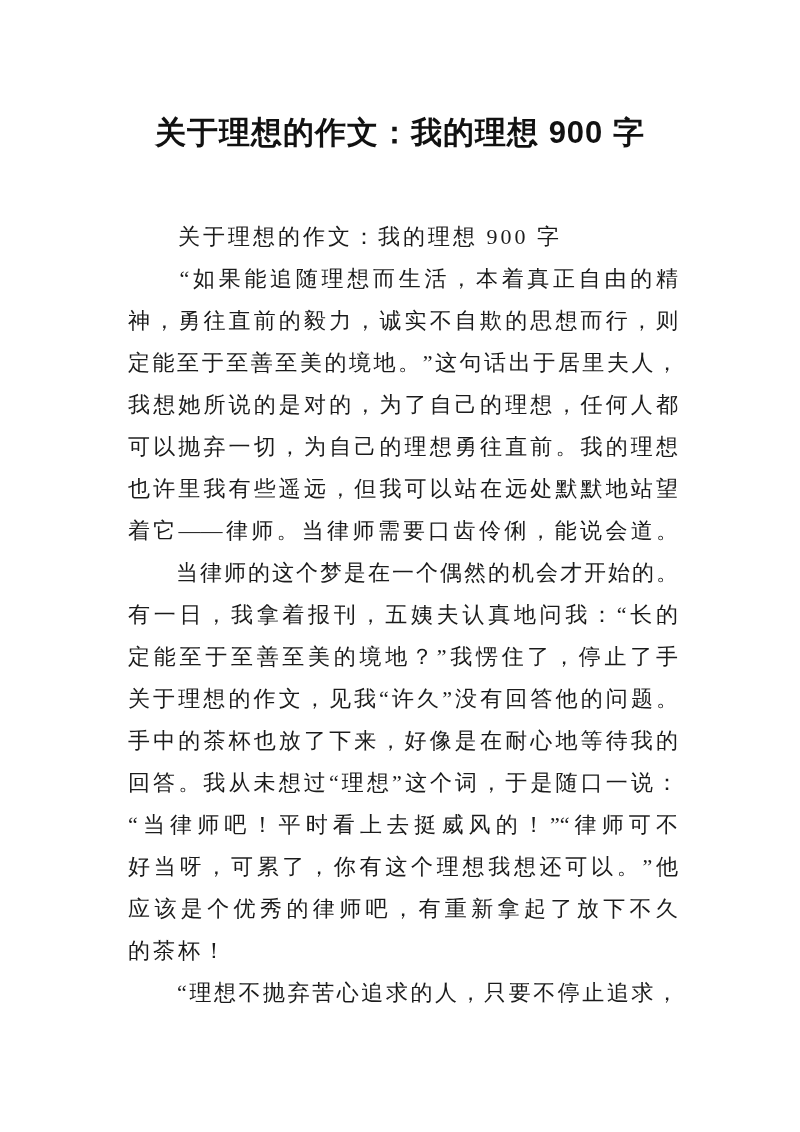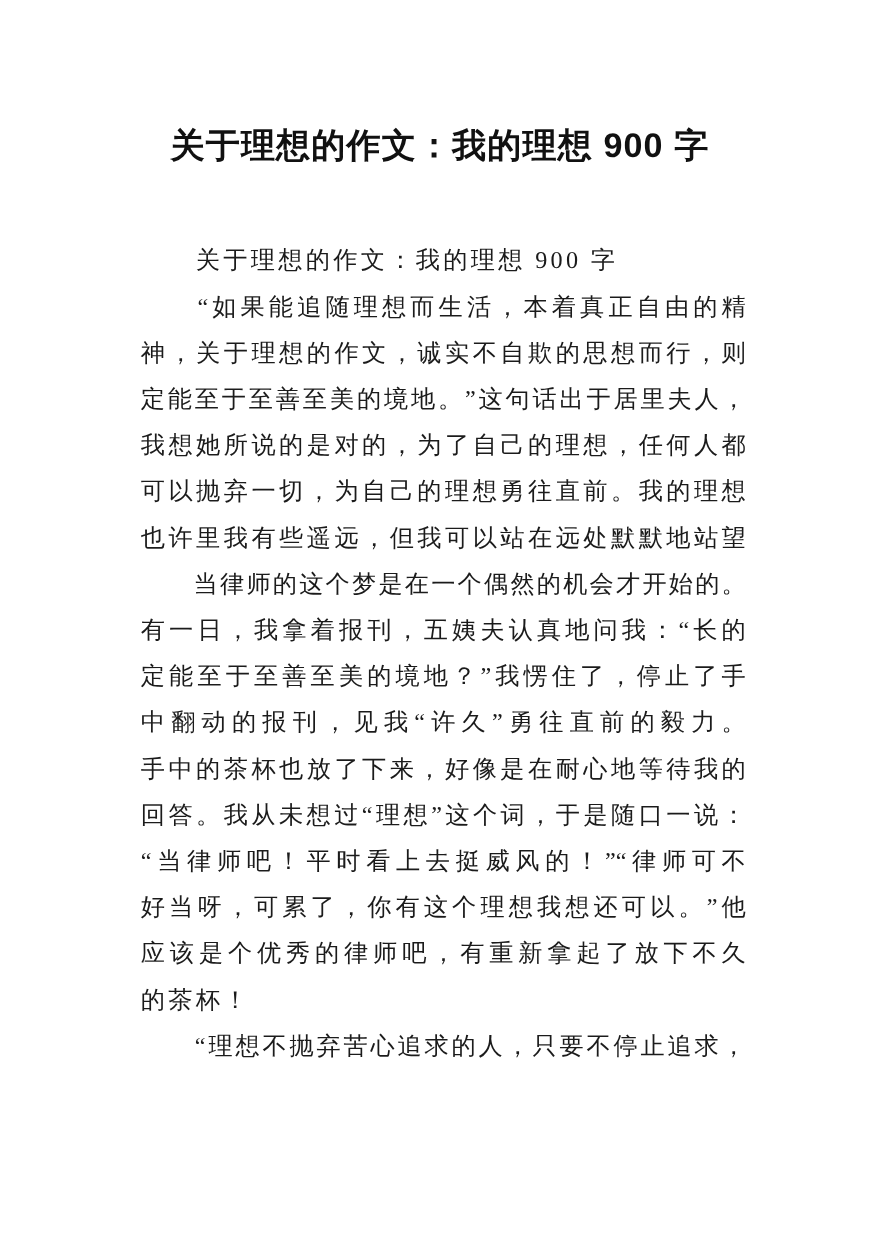--- a/index.html
+++ b/index.html
@@ -55,29 +55,30 @@
 </style>
 </head>
 <body>
 
 <div class="page">
   <h1 class="title">关于理想的作文：我的理想 900 字</h1>
 
   <div class="body-block">
       <div class="line">　　关于理想的作文：我的理想 900 字</div>
       <div class="line j">　　“如果能追随理想而生活，本着真正自由的精</div>
-      <div class="line j">神，关于理想的作文，诚实不自欺的思想而行，则</div>
+      <div class="line j">神，勇往直前的毅力，诚实不自欺的思想而行，则</div>
       <div class="line j">定能至于至善至美的境地。”这句话出于居里夫人，</div>
       <div class="line j">我想她所说的是对的，为了自己的理想，任何人都</div>
       <div class="line j">可以抛弃一切，为自己的理想勇往直前。我的理想</div>
       <div class="line j">也许里我有些遥远，但我可以站在远处默默地站望</div>
+      <div class="line j">着它——律师。当律师需要口齿伶俐，能说会道。</div>
       <div class="line j">　　当律师的这个梦是在一个偶然的机会才开始的。</div>
       <div class="line j">有一日，我拿着报刊，五姨夫认真地问我：“长的</div>
       <div class="line j">定能至于至善至美的境地？”我愣住了，停止了手</div>
-      <div class="line j">中翻动的报刊，见我“许久”勇往直前的毅力。</div>
+      <div class="line j">关于理想的作文，见我“许久”没有回答他的问题。</div>
       <div class="line j">手中的茶杯也放了下来，好像是在耐心地等待我的</div>
       <div class="line j">回答。我从未想过“理想”这个词，于是随口一说：</div>
       <div class="line j">“当律师吧！平时看上去挺威风的！”“律师可不</div>
       <div class="line j">好当呀，可累了，你有这个理想我想还可以。”他</div>
       <div class="line j">应该是个优秀的律师吧，有重新拿起了放下不久</div>
       <div class="line">的茶杯！</div>
       <div class="line j">　　“理想不抛弃苦心追求的人，只要不停止追求，</div>
     </div>
 </div>
 

